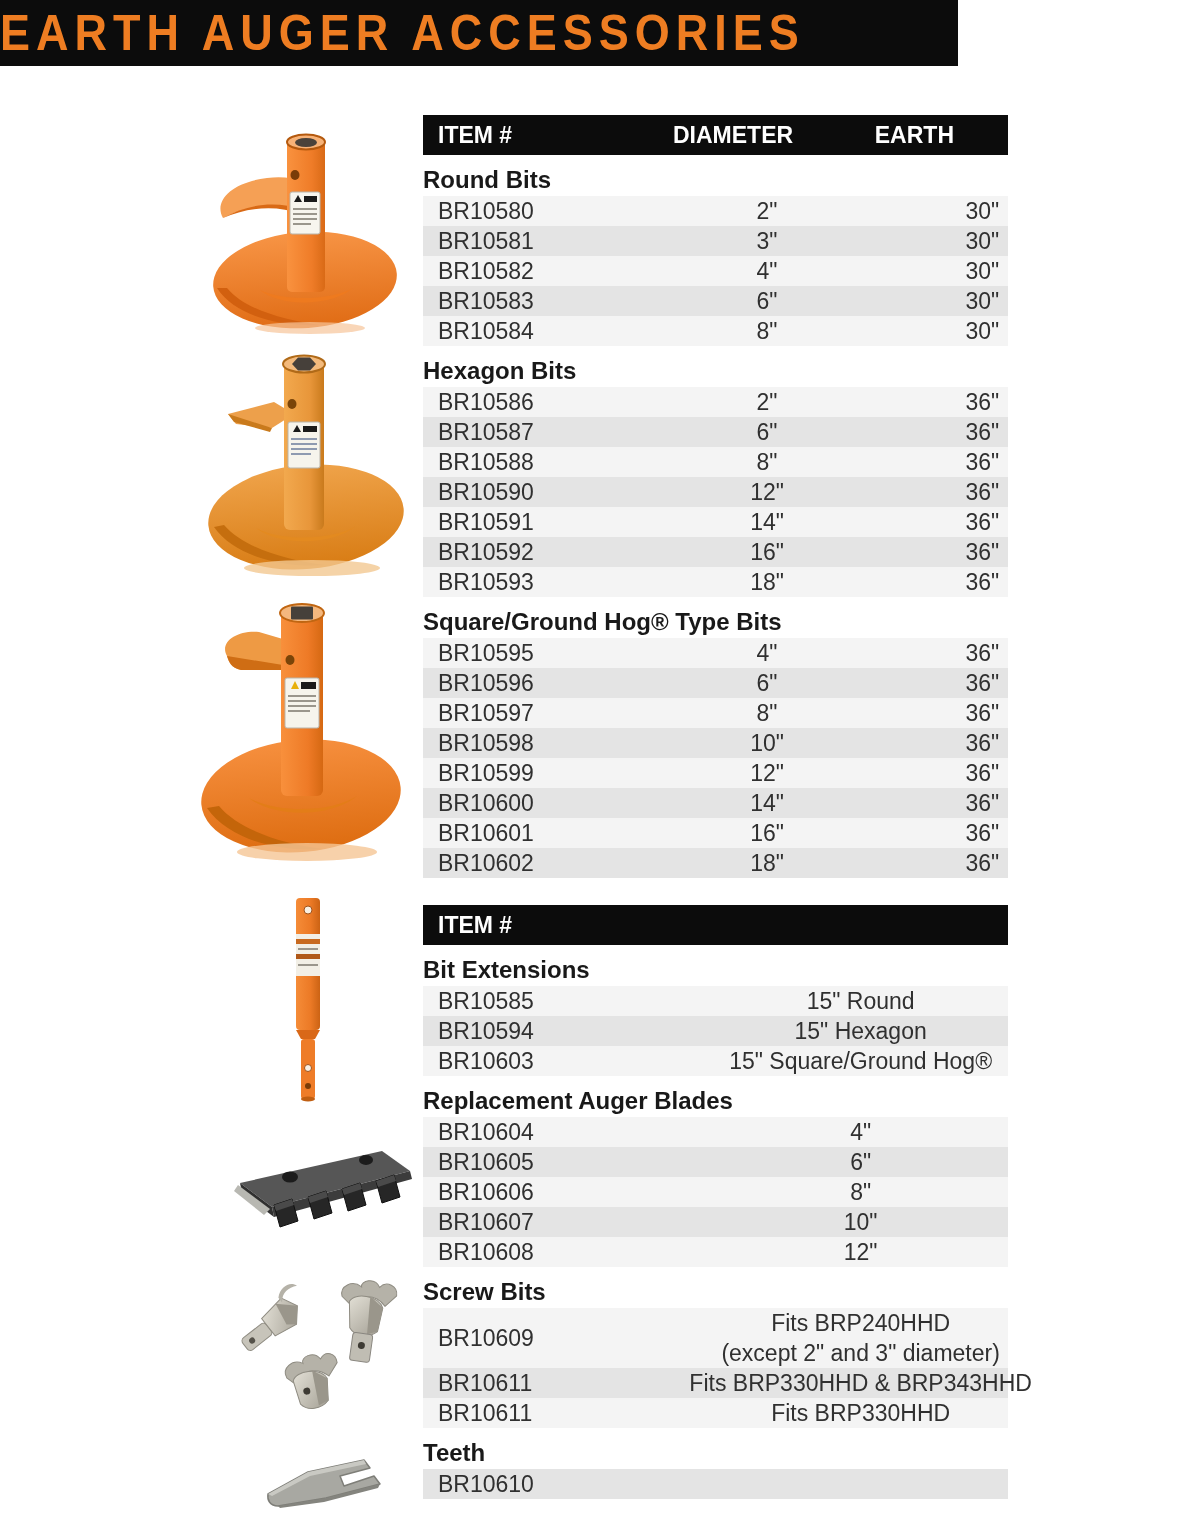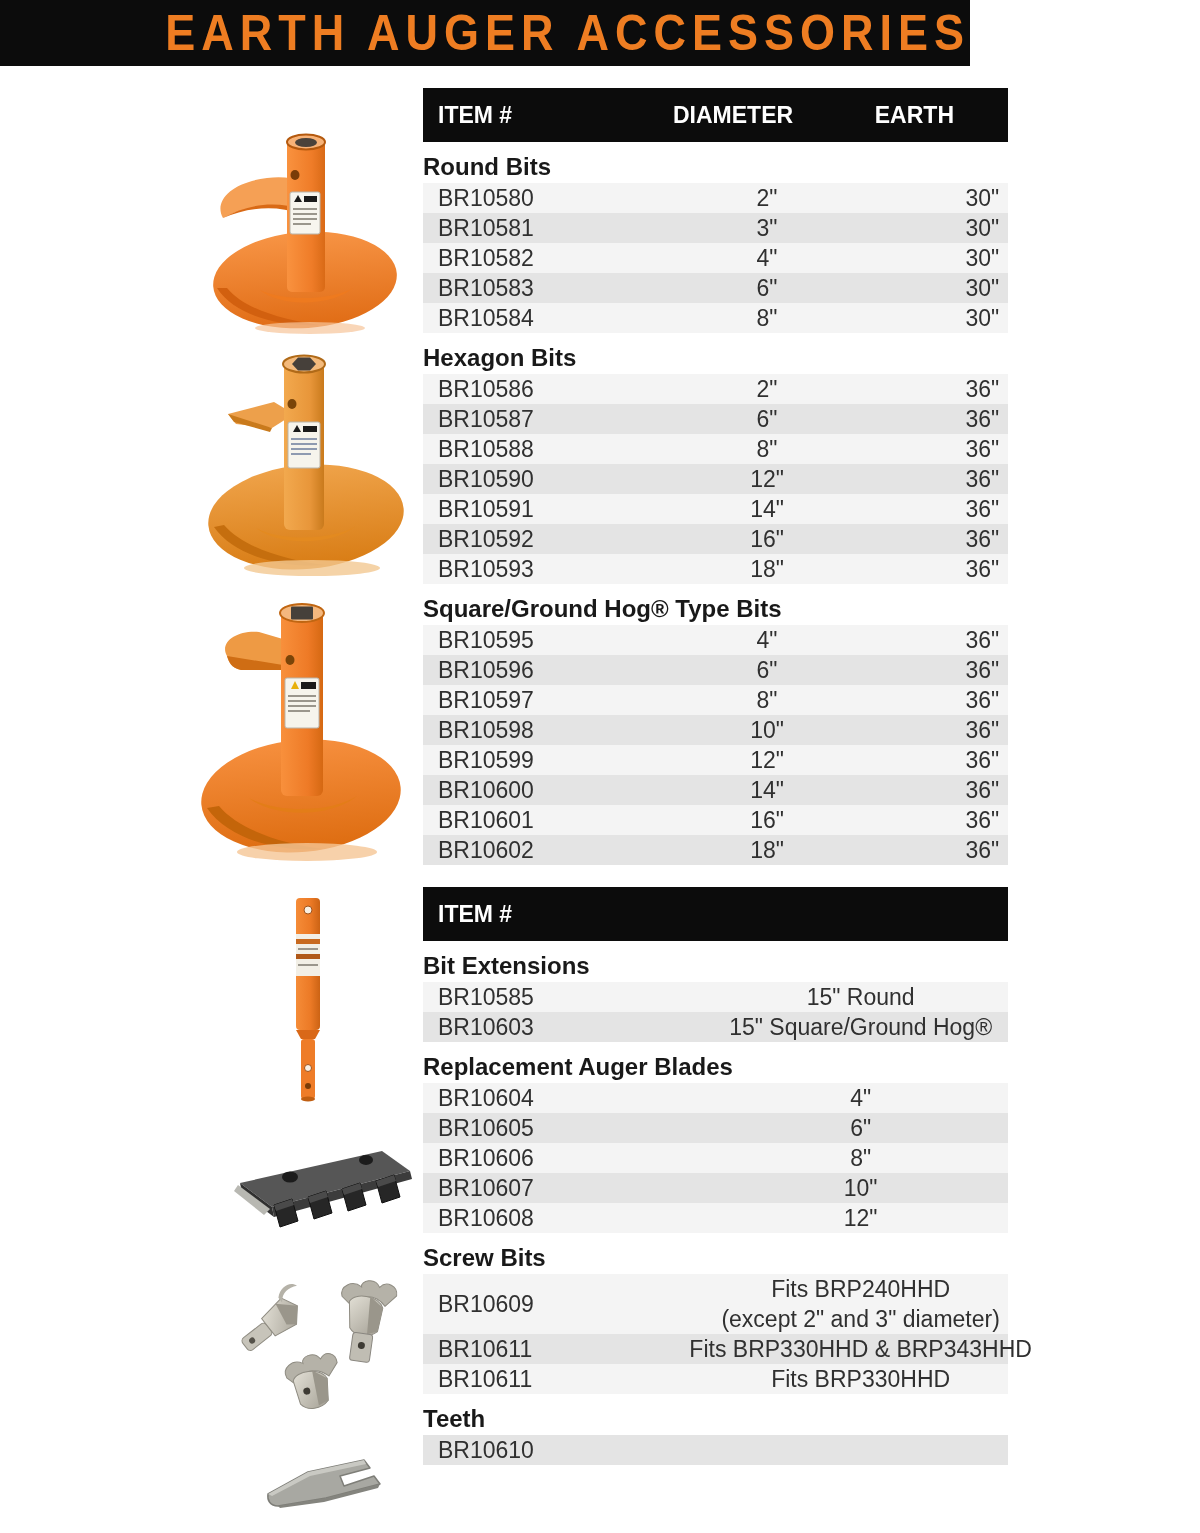--- a/index.html
+++ b/index.html
@@ -1,28 +1,28 @@
 <!DOCTYPE html>
 <html><head>
 <meta charset="utf-8">
 <style>
   html,body{margin:0;padding:0;background:#fff;}
   .page{position:relative;width:1200px;height:1533px;background:#ffffff;overflow:hidden;
         font-family:"Liberation Sans","DejaVu Sans",sans-serif;color:#2f2f2f;}
 
   
   .banner{position:absolute;top:0;left:0;width:958px;height:66px;background:#0c0c0c;
-          display:flex;align-items:center;justify-content:flex-end;padding-left:12px;}
+          display:flex;align-items:center;justify-content:flex-start;}
   .banner h1{margin:0;color:#ee7d22;font-size:45px;font-weight:800;letter-spacing:6px;
              white-space:nowrap;transform:scaleY(1.12);font-family:"Liberation Sans",sans-serif;}
 
   
   .tables{position:absolute;left:423px;top:88px;width:585px;}
-  .thead{height:54px;background:#0c0c0c;color:#ffffff;font-weight:700;font-size:23px;
-         display:flex;align-items:center;}
+  .thead{height:40px;background:#0c0c0c;color:#ffffff;font-weight:700;font-size:23px;
+         display:flex;align-items:center;margin-top:27px;}
   .section-title{margin-top:8px;height:33px;line-height:33px;font-size:24px;font-weight:700;color:#191919;}
   .row{display:flex;align-items:center;min-height:30px;font-size:23px;color:#303030;gap:34px;}
   .rows .row:nth-child(odd){background:#f4f4f4;}
   .rows .row:nth-child(even){background:#e4e4e4;}
   .rows.invert .row:nth-child(odd){background:#e4e4e4;}
   .rows.invert .row:nth-child(even){background:#f4f4f4;}
   .row span, .thead span{line-height:30px;}
   .thead span{line-height:40px;}
   
   .cols3 .c0{flex:0 0 38%;box-sizing:border-box;padding-left:15px;text-align:left;}
@@ -362,20 +362,24 @@
         <div class="thead cols2">
           <span class="c0">ITEM #</span>
         </div>
         <div class="section-title">Bit Extensions</div>
         <div class="rows cols2">
           <div class="row">
             <span class="c0">BR10585</span>
             <span class="c1">15" Round</span>
           </div>
           <div class="row">
+            <span class="c0">BR10594</span>
+            <span class="c1">15" Hexagon</span>
+          </div>
+          <div class="row">
             <span class="c0">BR10603</span>
             <span class="c1">15" Square/Ground Hog®</span>
           </div>
         </div>
         <div class="section-title">Replacement Auger Blades</div>
         <div class="rows cols2">
           <div class="row">
             <span class="c0">BR10604</span>
             <span class="c1">4"</span>
           </div>

